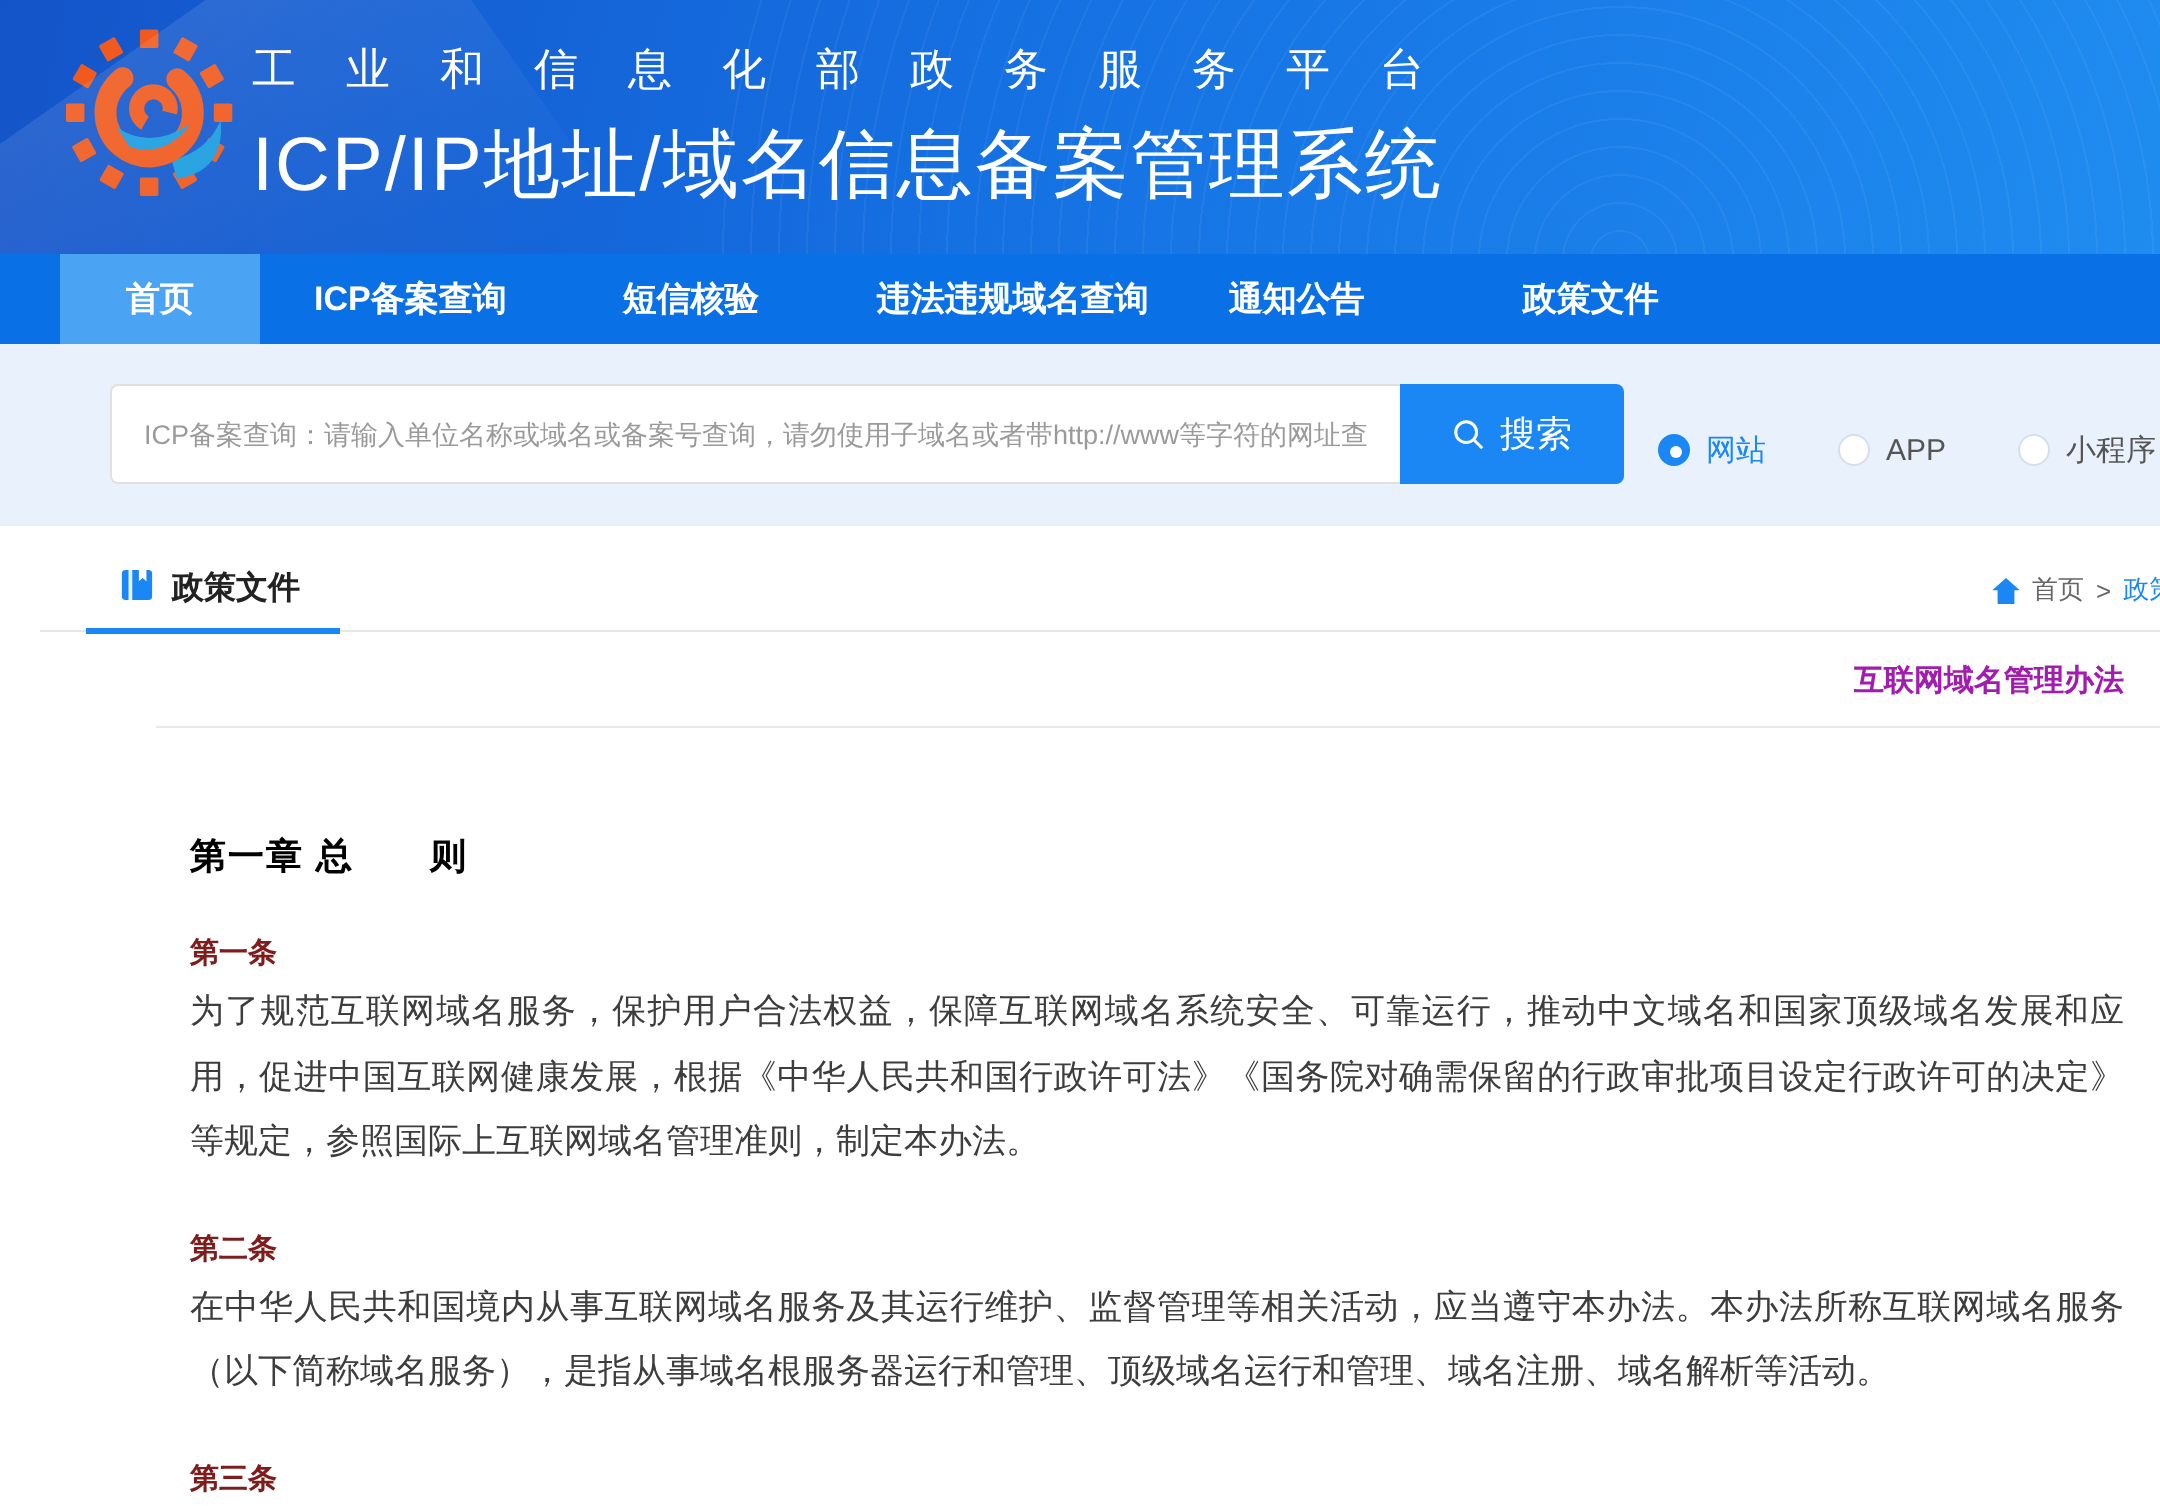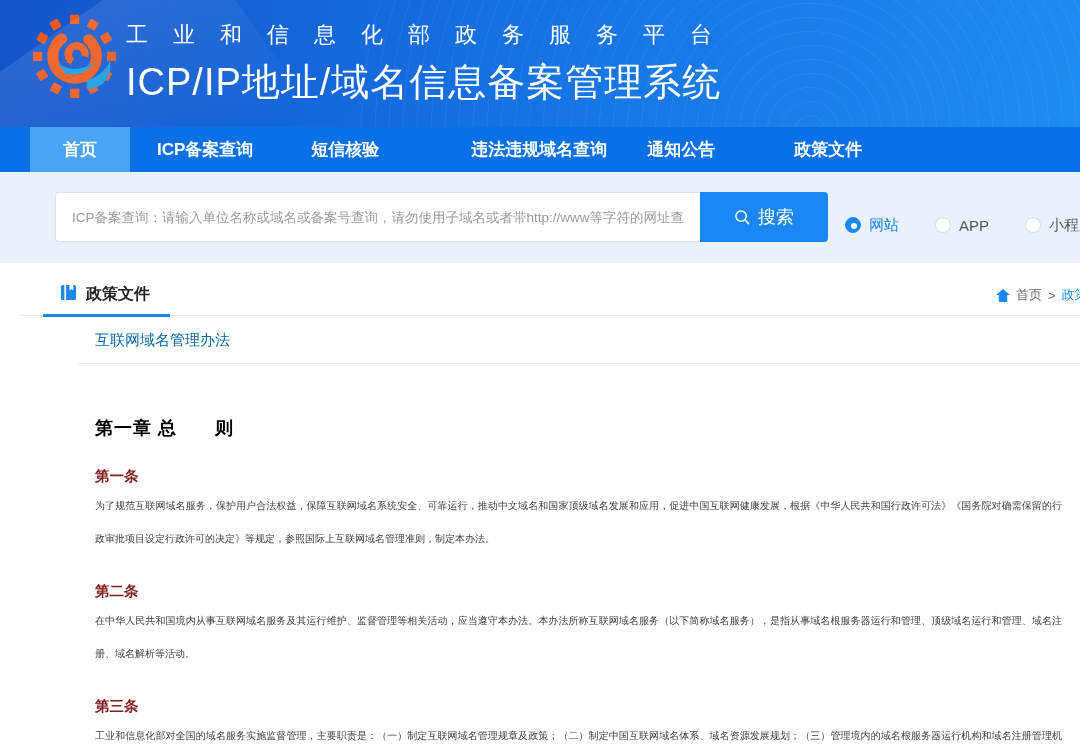--- a/index.html
+++ b/index.html
@@ -27,34 +27,34 @@
 
   
   .nav { position:relative; height:45px; background:#0a70e6; display:flex;
     align-items:stretch; }
   .nav-item { display:flex; align-items:center; justify-content:center;
     color:#fff; font-size:17px; font-weight:bold; text-decoration:none;
     white-space:nowrap; cursor:pointer; }
   .nav-item.active { background:#4aa3f3; width:100px; margin-left:30px; }
   .nav-item:nth-child(2){ margin-left:27px; }
   .nav-item:nth-child(3){ margin-left:58px; }
-  .nav-item:nth-child(4){ margin-left:92px; }
+  .nav-item:nth-child(4){ margin-left:59px; }
   .nav-item:nth-child(5){ margin-left:40px; }
   .nav-item:nth-child(6){ margin-left:79px;font-family:Liberation Serif, serif; }
   .nav-item:nth-child(7){ margin-left:57px; }
 
   
   .search-sec { height:91px; background:#e8f1fc; position:relative; }
   .search-row { position:absolute; left:55px; top:20px; display:flex; }
   .search-input { width:645px; height:50px; border:1px solid #e0e0e0;
     border-right:none; border-radius:4px 0 0 4px; background:#fff;
     padding:0 16px; font-size:13.5px; color:#333; outline:none;
     font-family:inherit; }
   .search-input::placeholder { color:#9a9a9a; }
-  .search-btn { width:128px; height:50px; background:#1a87f5; border:none;
+  .search-btn { width:112px; height:50px; background:#1a87f5; border:none;
     border-radius:0 4px 4px 0; color:#fff; font-size:18px; cursor:pointer;
     display:flex; align-items:center; justify-content:center; gap:7px;
     font-family:inherit; }
   .radios { display:flex; align-items:center; margin-left:17px; margin-top:25px;
     height:16px; gap:36px; white-space:nowrap; }
   .radio { display:flex; align-items:center; gap:8px; cursor:pointer;
     font-size:15px; color:#555; }
   .rb { width:16px; height:16px; border-radius:50%; background:#fff;
     border:1px solid #d7dee8; flex:0 0 auto; position:relative; }
   .rb.on { background:#1a87f5; border-color:#1a87f5; }
@@ -70,28 +70,28 @@
     font-weight:bold; color:#222; }
   .tab-lines { position:absolute; left:20px; right:0; top:52px;
     border-bottom:1px solid #e6e6e6; }
   .tab-lines::after { content:""; position:absolute; left:23px; top:-1px;
     width:127px; height:3px; background:#1a87f5; }
   .breadcrumb { position:absolute; left:996px; top:23px; display:flex;
     align-items:center; gap:6px; font-size:13px; color:#666;
     white-space:nowrap; }
   .breadcrumb a { color:#666; text-decoration:none; cursor:pointer; }
   .breadcrumb a.cur { color:#1a87f5; }
-  .doc-title { text-align:left; font-size:15px; font-weight:normal;
-    color:#0369a1; margin:14px 18px 0 95px; }
+  .doc-title { text-align:right; font-size:15px; font-weight:bold;
+    color:#a21caf; margin:14px 18px 0 95px; }
   .title-hr { border:none; border-top:1px solid #e8e8e8; margin:13px 0 0 78px; }
   .doc { margin:0 18px 0 95px; width:967px; }
   .chapter { font-size:18px; font-weight:bold; color:#000; margin-top:52px;
     letter-spacing:1px; }
   .a-label { font-size:14.5px; font-weight:bold; color:#7f1d1d; margin-top:27px; }
-  .a-text { font-size:10px; color:#3d3d3d; line-height:32.5px;
+  .a-text { font-size:17px; color:#3d3d3d; line-height:32.5px;
     margin-top:4px; text-align:justify; }
 </style>
 </head>
 <body>
 
 <div class="page">
 
   <header class="hdr">
     <div class="logo">
       <svg width="84" height="106" viewBox="0 0 100 126">

